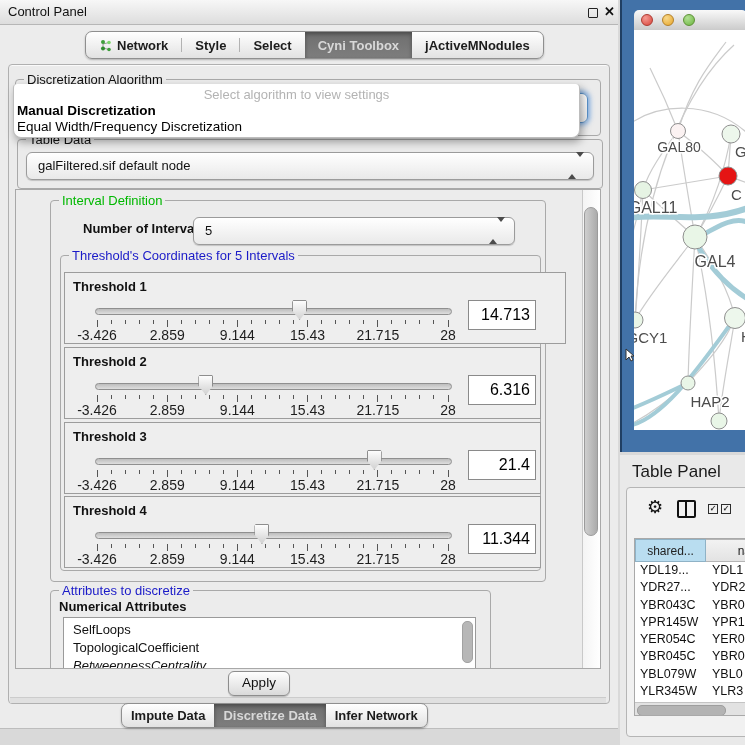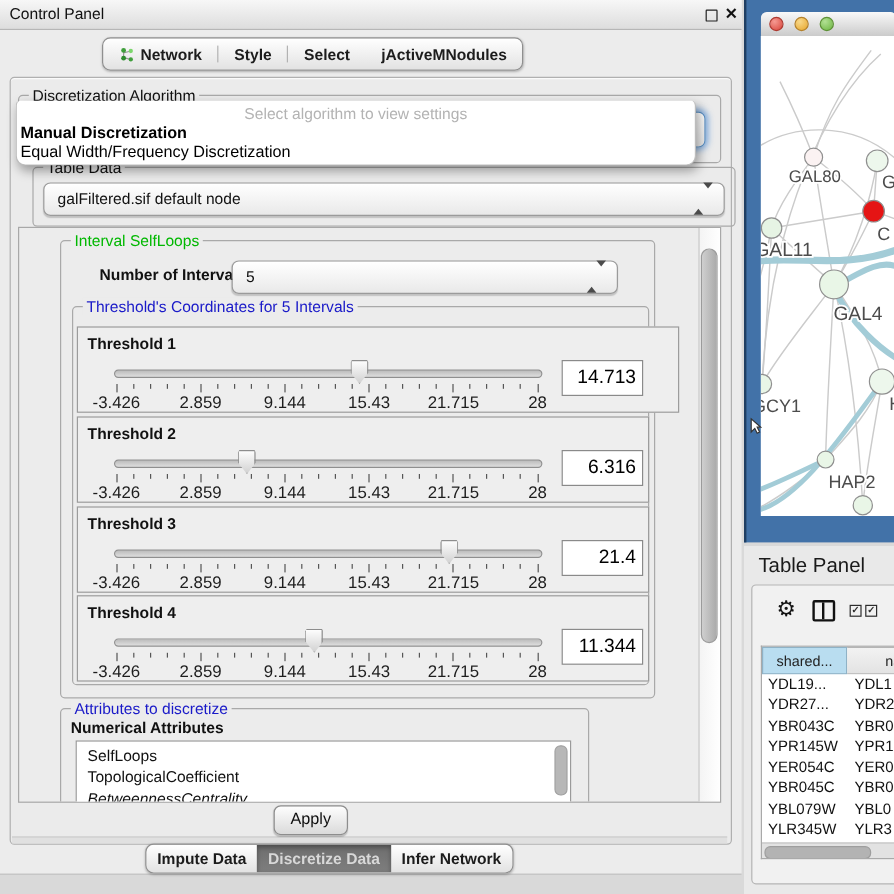--- a/index.html
+++ b/index.html
@@ -137,44 +137,47 @@
         <span>Network</span>
       </div>
       <div class="tabsep"></div>
       <div class="tab">
         <span>Style</span>
       </div>
       <div class="tabsep"></div>
       <div class="tab">
         <span>Select</span>
       </div>
+      <div class="tab selected">
+        <span>Cyni Toolbox</span>
+      </div>
       <div class="tab">
         <span>jActiveMNodules</span>
       </div>
     </div>
 
   <div class="abs" id="outer-panel">
 
     <div class="group" id="algo-group" style="left:6px;top:14px;width:584px;height:55px">
       <span class="gtitle" style="background:#ebebeb;color:#111">Discretization Algorithm</span>
       <div class="combo" id="algo-combo"></div>
     </div>
 
-    <div class="group" id="tabledata-group" style="left:18px;top:74px;width:584px;height:48px">
+    <div class="group" id="tabledata-group" style="left:8px;top:74px;width:584px;height:48px">
       <span class="gtitle" style="background:#ebebeb;color:#111">Table Data</span>
       <div class="combo" style="left:8px;top:12px;width:566px;height:26px">
         <span class="ctext" style="line-height:26px">galFiltered.sif default node</span>
         <span class="spinner"><span class="spin-up"></span><span class="spin-down"></span></span>
       </div>
     </div>
 
     <div class="abs" id="scrollpane">
 
       <div class="group" style="left:34px;top:10px;width:494px;height:380px">
-        <span class="gtitle green">Interval SelfLoops</span>
+        <span class="gtitle green">Interval Definition</span>
 
         <span class="abs" style="left:32px;top:20px;font-size:13px;font-weight:700;color:#111">Number of Intervals</span>
         <div class="combo" style="left:142px;top:16px;width:320px;height:26px">
           <span class="ctext" style="line-height:26px">5</span>
           <span class="spinner"><span class="spin-up"></span><span class="spin-down"></span></span>
         </div>
 
         <div class="group" id="thr-group" style="left:9px;top:54px;width:479px;height:314px">
           <span class="gtitle blue" style="background:#ececec">Threshold's Coordinates for 5 Intervals</span>
 

